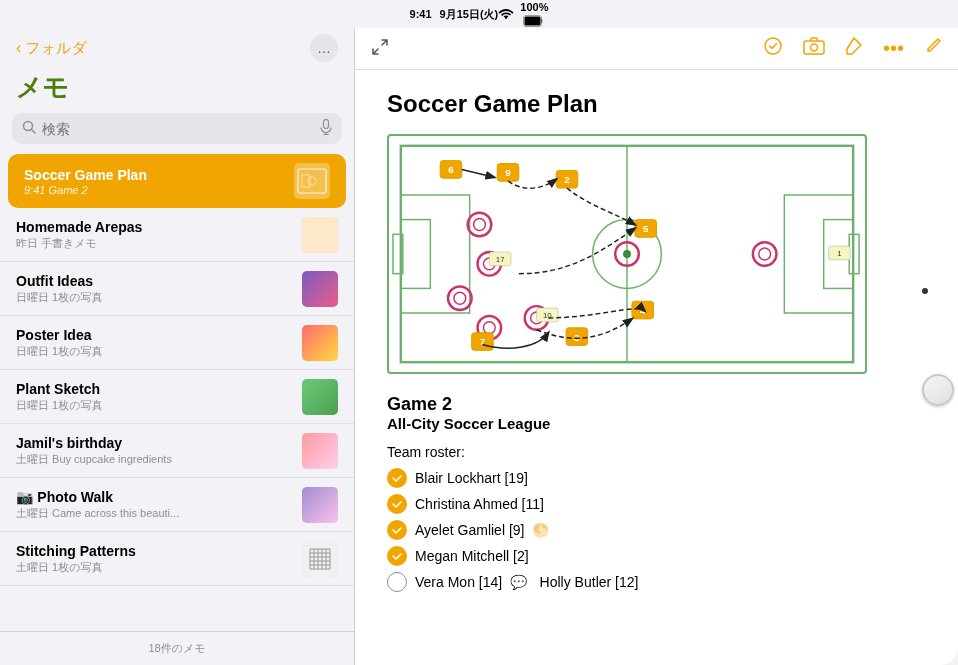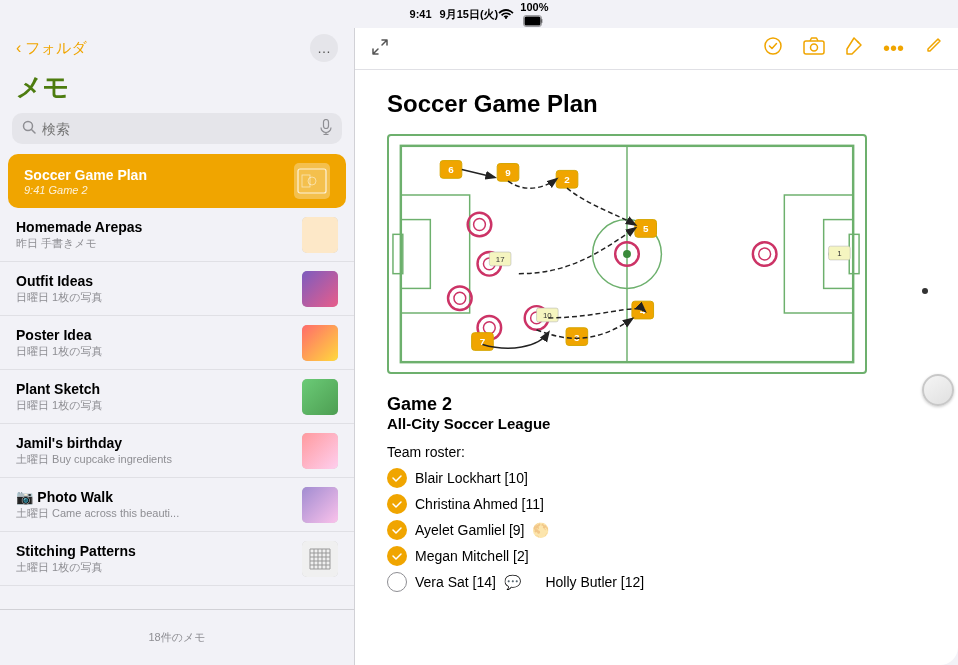--- a/index.html
+++ b/index.html
@@ -189,21 +189,21 @@
       justify-content: center;
     }
 
     .note-thumb-active {
       background: rgba(255,255,255,0.3);
       border-radius: 5px;
     }
 
     .sidebar-footer {
       text-align: center;
-      padding: 20px;
+      padding: 9px;
       font-size: 11px;
       color: #8e8e93;
       border-top: 1px solid #d1d1d6;
     }
 
     
     .detail-panel {
       flex: 1;
       background: #fff;
       display: flex;
@@ -706,21 +706,21 @@
       </div>
 
       <div class="team-roster-label">Team roster:</div>
 
       <div class="roster-item">
         <div class="check-icon">
           <svg viewBox="0 0 12 12">
               <path d="M2 6l3 3 5-5" stroke="white" stroke-width="1.5" fill="none" stroke-linecap="round" stroke-linejoin="round"></path>
             </svg>
         </div>
-        <span>Blair Lockhart [10]</span>
+        <span>Blair Lockhart [19]</span>
       </div>
 
       <div class="roster-item">
         <div class="check-icon">
           <svg viewBox="0 0 12 12">
               <path d="M2 6l3 3 5-5" stroke="white" stroke-width="1.5" fill="none" stroke-linecap="round" stroke-linejoin="round"></path>
             </svg>
         </div>
         <span>Christina Ahmed [11]</span>
       </div>
@@ -739,23 +739,23 @@
         <div class="check-icon">
           <svg viewBox="0 0 12 12">
               <path d="M2 6l3 3 5-5" stroke="white" stroke-width="1.5" fill="none" stroke-linecap="round" stroke-linejoin="round"></path>
             </svg>
         </div>
         <span>Megan Mitchell [2]</span>
       </div>
 
       <div class="roster-item">
         <div class="uncheck-icon"></div>
-        <span>Vera Sat [14]</span>
+        <span>Vera Mon [14]</span>
         <span class="emoji-badge">💬</span>
-        <span style="margin-left:16px;">Holly Butler [12]</span>
+        <span style="margin-left:4px;">Holly Butler [12]</span>
       </div>
 
     </div>
   </div>
 
   <div style="position:absolute;right:4px;top:50%;transform:translateY(-50%);z-index:10;">
     <div style="width:6px;height:6px;border-radius:50%;background:#333;margin-bottom:80px;"></div>
     <div style="width:32px;height:32px;border-radius:50%;border:2px solid #c8c8c8;background:linear-gradient(145deg,#f5f5f5,#e0e0e0);box-shadow:0 1px 3px rgba(0,0,0,0.2);"></div>
   </div>
 

